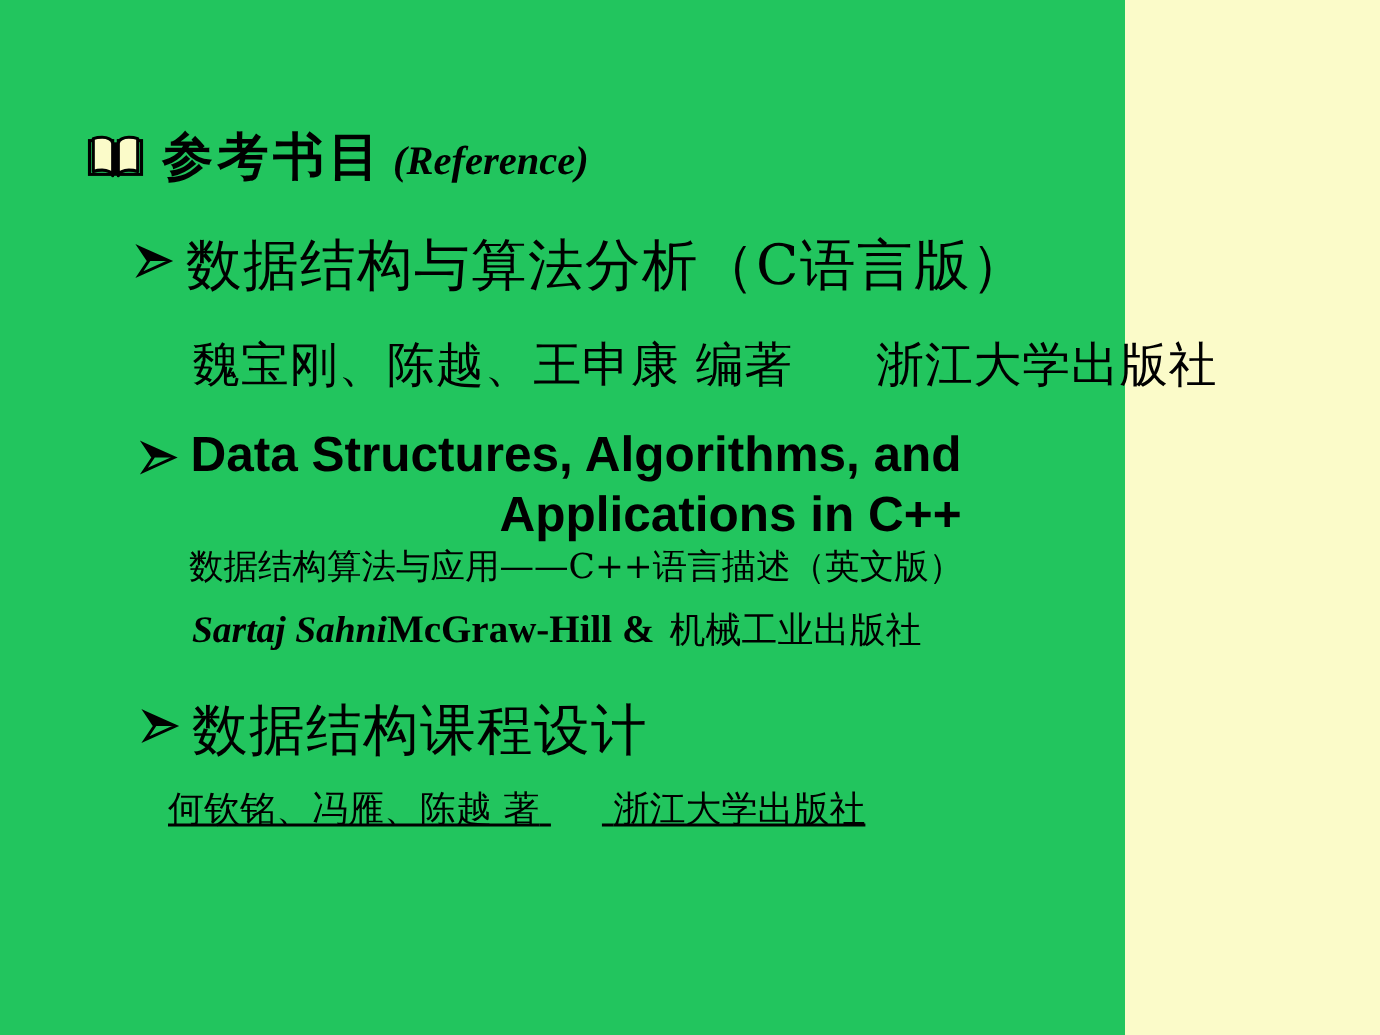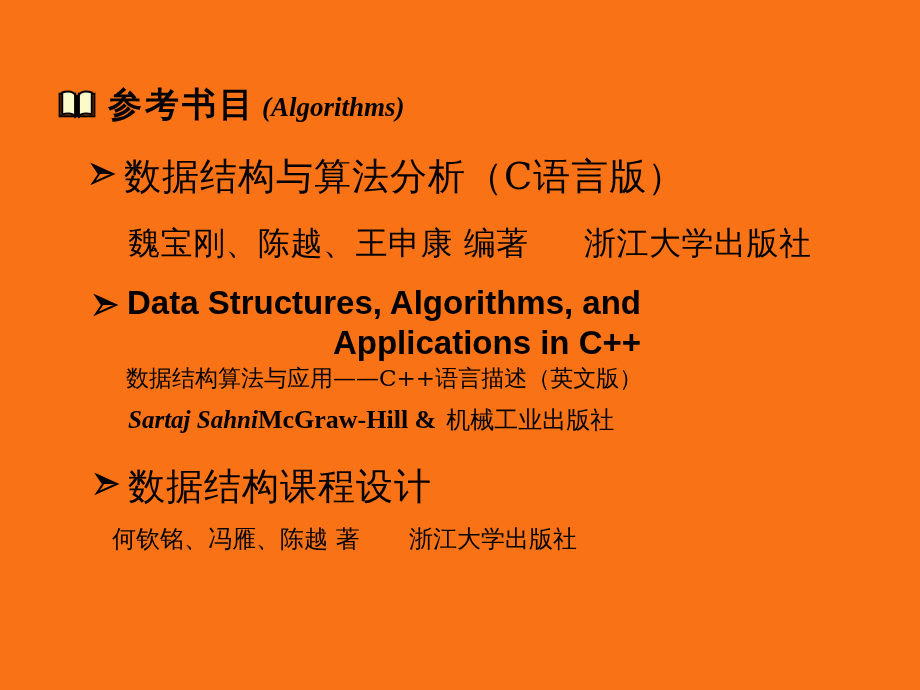--- a/index.html
+++ b/index.html
@@ -9,23 +9,23 @@
   body {
     width: 920px;
     height: 690px;
     background: #fbfbc9;
     font-family: "Liberation Serif", "DejaVu Serif", serif;
     color: #000000;
     overflow: hidden;
   }
   .slide {
     position: relative;
-    width: 920px;
+    width: 750px;
     height: 690px;
-    background: #f97316;
+    background: #22c55e;
   }
 
   
   .title-row {
     position: absolute;
     left: 58px;
     top: 86px;
     display: flex;
     align-items: baseline;
     white-space: nowrap;
@@ -157,40 +157,41 @@
   }
   .entry3-head .arrow { position: relative; top: 3px; }
   .entry3-sub {
     position: absolute;
     left: 112px;
     top: 526px;
     font-family: "DejaVu Serif", "Liberation Serif", serif;
     font-size: 24px;
     white-space: nowrap;
     line-height: 1.1;
+    text-decoration: underline;
   }
   .gap-md { display: inline-block; width: 34px; }
 </style>
 </head>
 <body>
 
 <div class="slide">
 
   <div class="title-row">
     <span class="book-icon">
       <svg viewBox="0 0 40 32" width="38" height="30" aria-hidden="true">
         <rect x="1.5" y="4" width="16.5" height="24" fill="none" stroke="#000" stroke-width="2.2"></rect>
         <rect x="22" y="4" width="16.5" height="24" fill="none" stroke="#000" stroke-width="2.2"></rect>
         <path d="M18 6 C18 3.2 14 1.6 10.5 1.6 C7 1.6 4.2 2.6 4.2 2.6 L4.2 26 C4.2 26 7 25 10.5 25 C14 25 18 26.4 18 29 Z" fill="#fbfbc9" stroke="#000" stroke-width="2.2" stroke-linejoin="round"></path>
         <path d="M22 6 C22 3.2 26 1.6 29.5 1.6 C33 1.6 35.8 2.6 35.8 2.6 L35.8 26 C35.8 26 33 25 29.5 25 C26 25 22 26.4 22 29 Z" fill="#fbfbc9" stroke="#000" stroke-width="2.2" stroke-linejoin="round"></path>
         <line x1="20" y1="5.2" x2="20" y2="29" stroke="#000" stroke-width="2.2"></line>
       </svg>
     </span>
     <span class="title-cn">参考书目</span>
-    <span class="title-en">(Algorithms)</span>
+    <span class="title-en">(Reference)</span>
   </div>
 
   <div class="entry1-head">
     <span class="arrow">
       <svg viewBox="0 0 26 26" width="26" height="26" aria-hidden="true">
         <path d="M3 4 L23 13 L3 22 L9 13 Z" fill="none" stroke="#000" stroke-width="2"></path>
         <path d="M3 4 L23 13 L9 13 Z" fill="#000"></path>
       </svg>
     </span>
     <span class="bk-title-cn">数据结构与算法分析（C语言版）</span>

